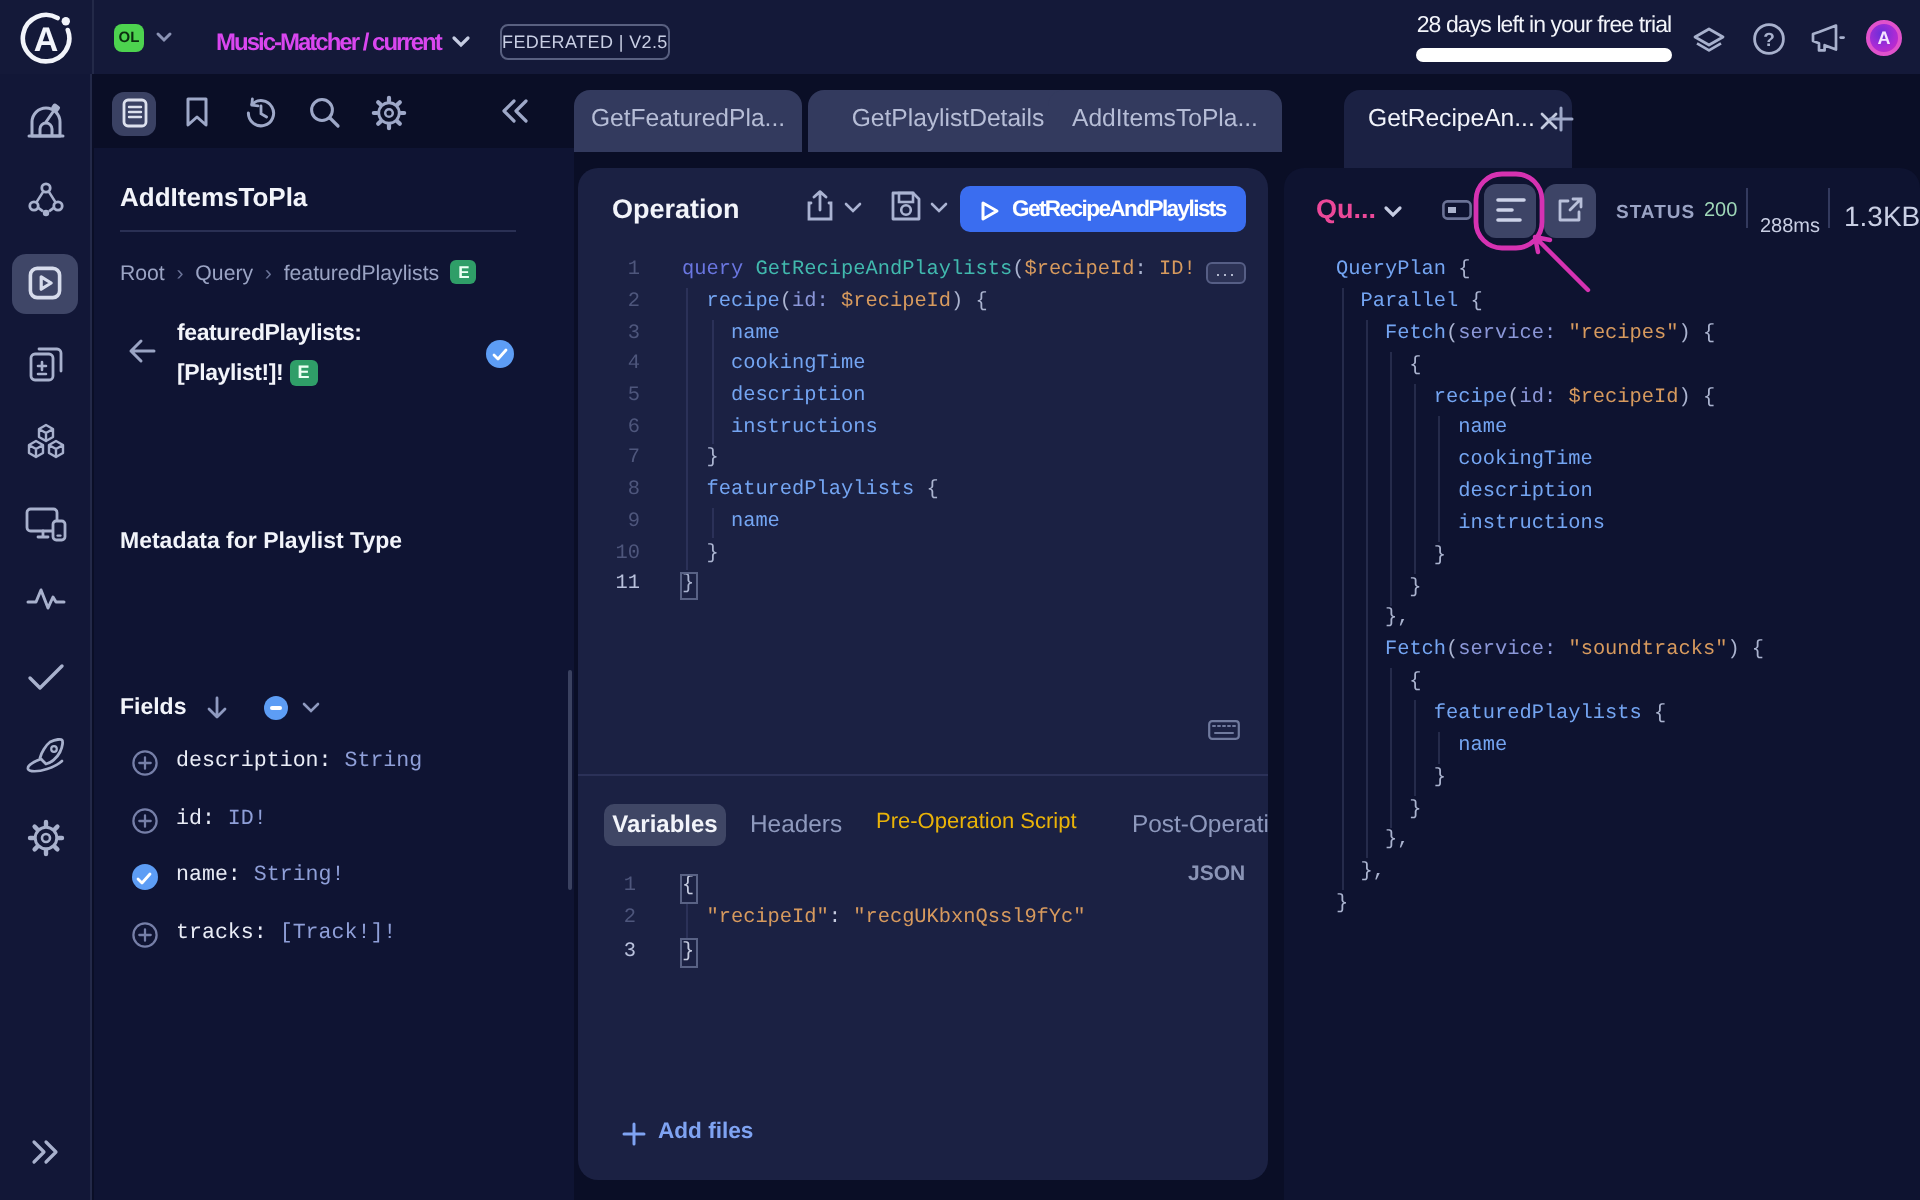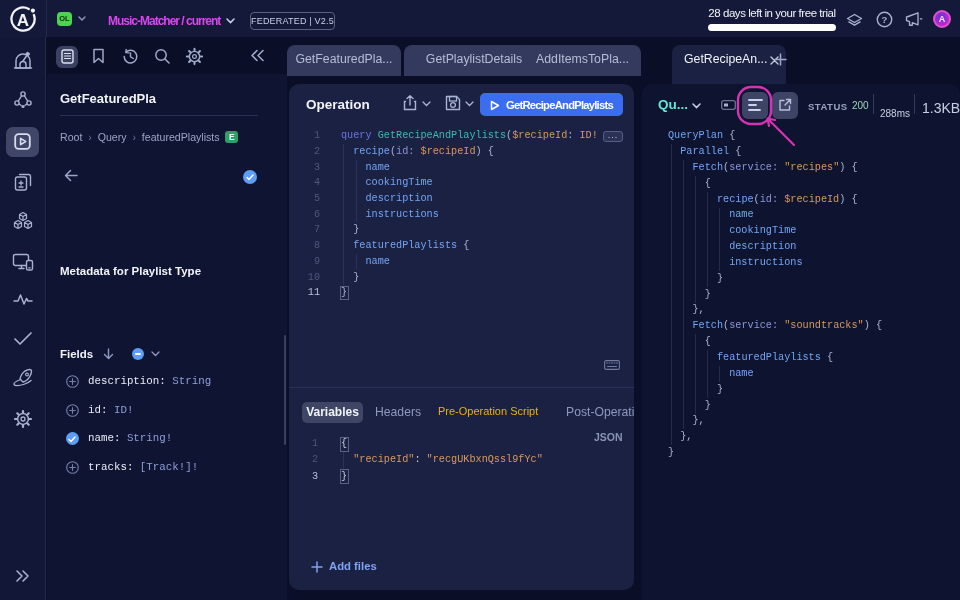--- a/index.html
+++ b/index.html
@@ -166,26 +166,27 @@
     <div class="abs" style="left:601px;top:1px;width:114px;height:48px;background:#1b2143;border-radius:8px 8px 0 0;color:#f1f3fa;font-size:12.3px;line-height:29px;margin-left:24px;"><span style="margin-left:12px">GetRecipeAn...</span>
       <svg class="abs" style="left:97px;top:9.5px" width="11" height="11" viewBox="0 0 11 11">
         <path d="M2 2 L9 9 M9 2 L2 9" stroke="#c3cade" stroke-width="1.4" stroke-linecap="round"></path>
       </svg>
     </div>
     <svg class="abs" style="left:727px;top:9px" width="13" height="13" viewBox="0 0 13 13">
       <path d="M6.5 1 L6.5 12 M1 6.5 L12 6.5" stroke="#9ea8c8" stroke-width="1.5" stroke-linecap="round"></path>
     </svg>
   </div>
   <div id="docpanel">
-    <div class="abs" style="left:13px;top:17px;font-size:13px;font-weight:bold;color:#f2f4fa;">GetFeaturedPla</div>
+    <div class="abs" style="left:13px;top:17px;font-size:13px;font-weight:bold;color:#f2f4fa;">AddItemsToPla</div>
     <div class="abs" style="left:13px;top:41px;width:198px;height:1px;background:#2a3054;"></div>
     <div class="abs" style="left:13px;top:57px;font-size:10.6px;color:#9ba4c4;white-space:nowrap;">Root&nbsp; <span style="color:#6a7398">›</span> &nbsp;Query&nbsp; <span style="color:#6a7398">›</span> &nbsp;featuredPlaylists&nbsp; <span style="display:inline-block;background:#2f9e68;color:#eafff3;font-size:8.5px;font-weight:bold;border-radius:3px;width:13px;text-align:center;line-height:12px;transform:translateY(-1px)">E</span></div>
     <svg class="abs" style="left:17px;top:95px" width="14" height="13" viewBox="0 0 14 13">
       <path d="M6.5 1.5 L1.5 6.5 L6.5 11.5 M1.5 6.5 L13 6.5" stroke="#9aa4c4" stroke-width="1.5" fill="none" stroke-linecap="round" stroke-linejoin="round"></path>
     </svg>
+    <div class="abs" style="left:41.5px;top:84px;font-size:11.5px;font-weight:bold;letter-spacing:-0.2px;color:#f2f4fa;line-height:19.5px;">featuredPlaylists:<br>[Playlist!]! <span style="display:inline-block;background:#2f9e68;color:#eafff3;font-size:9px;border-radius:3px;width:14px;text-align:center;line-height:13px;transform:translateY(-1px)">E</span></div>
     <div class="abs" style="left:196px;top:96px;width:14px;height:14px;border-radius:50%;background:#5d9df5;"></div>
     <svg class="abs" style="left:199px;top:100px" width="8" height="7" viewBox="0 0 8 7">
       <path d="M1 3.5 L3 5.5 L7 1" stroke="#fff" stroke-width="1.4" fill="none" stroke-linecap="round" stroke-linejoin="round"></path>
     </svg>
     <div class="abs" style="left:13px;top:191px;font-size:11.5px;font-weight:bold;color:#f2f4fa;">Metadata for Playlist Type</div>
     <div class="abs" style="left:13px;top:274px;font-size:11.5px;font-weight:bold;color:#f2f4fa;">Fields</div>
     <svg class="abs" style="left:56px;top:274px" width="11" height="12" viewBox="0 0 11 12">
       <path d="M5.5 1 L5.5 10 M1.5 6.5 L5.5 10.5 L9.5 6.5" stroke="#8f9ac0" stroke-width="1.4" fill="none" stroke-linecap="round" stroke-linejoin="round"></path>
     </svg>
     <div class="abs" style="left:85px;top:273.5px;width:12px;height:12px;border-radius:50%;background:#5d9df5;"></div>
@@ -272,21 +273,21 @@
     <div class="abs mono" style="left:52px;top:352px;font-size:10.2px;line-height:16.3px;white-space:pre;color:#c6cce0;">{<br>  <span style="color:#d79a5e">"recipeId"</span>: <span style="color:#d79a5e">"recgUKbxnQssl9fYc"</span><br>}</div>
     <div class="abs" style="left:50.5px;top:352.5px;width:9px;height:15px;border:1px solid #596285;"></div>
     <div class="abs" style="left:50.5px;top:385px;width:9px;height:15px;border:1px solid #596285;"></div>
 
     <svg class="abs" style="left:22px;top:477px" width="12" height="12" viewBox="0 0 12 12">
       <path d="M6 1 L6 11 M1 6 L11 6" stroke="#7fa3f2" stroke-width="1.5" stroke-linecap="round"></path>
     </svg>
     <div class="abs" style="left:40px;top:476px;font-size:11.3px;font-weight:bold;color:#7fa3f2;">Add files</div>
   </div>
   <div id="rightpanel" style="overflow:hidden">
-    <div class="abs" style="left:16px;top:13px;font-size:13.5px;font-weight:bold;color:#5eead4;">Qu...</div>
+    <div class="abs" style="left:16px;top:13px;font-size:13.5px;font-weight:bold;color:#ec4899;">Qu...</div>
     <svg class="abs" style="left:49px;top:18px" width="11" height="8" viewBox="0 0 11 8">
       <path d="M2 2 L5.5 5.5 L9 2" stroke="#c6cce2" stroke-width="1.6" fill="none" stroke-linecap="round"></path>
     </svg>
     <svg class="abs" style="left:79px;top:16px" width="15" height="10" viewBox="0 0 15 10">
       <rect x="0.7" y="0.7" width="13.6" height="8.6" rx="2" fill="none" stroke="#6a7296" stroke-width="1.3"></rect>
       <rect x="3" y="3.5" width="4" height="3" fill="#aab2cc"></rect>
     </svg>
     <div class="abs" style="left:100px;top:8px;width:26px;height:27px;background:#3d4466;border-radius:6px;"></div>
     <svg class="abs" style="left:106px;top:14px" width="15" height="14" viewBox="0 0 15 14">
       <path d="M1 2 L14 2 M1 7 L8 7 M1 12 L12 12" stroke="#ccd2e8" stroke-width="1.8" stroke-linecap="round"></path>

